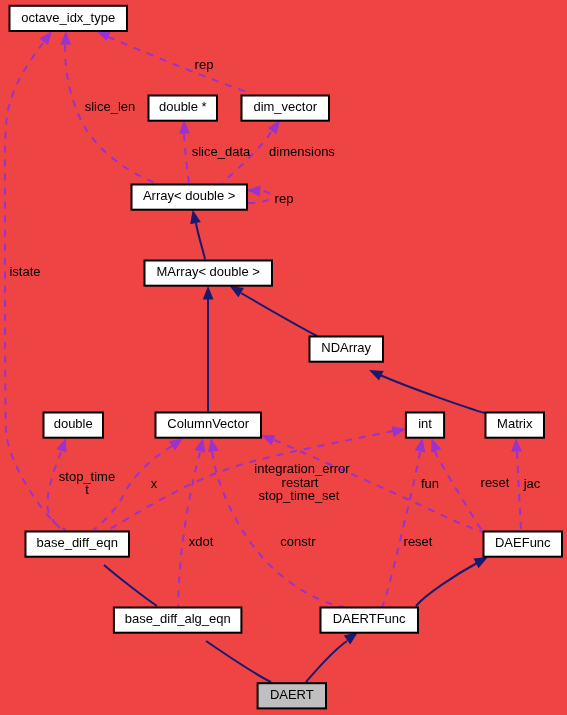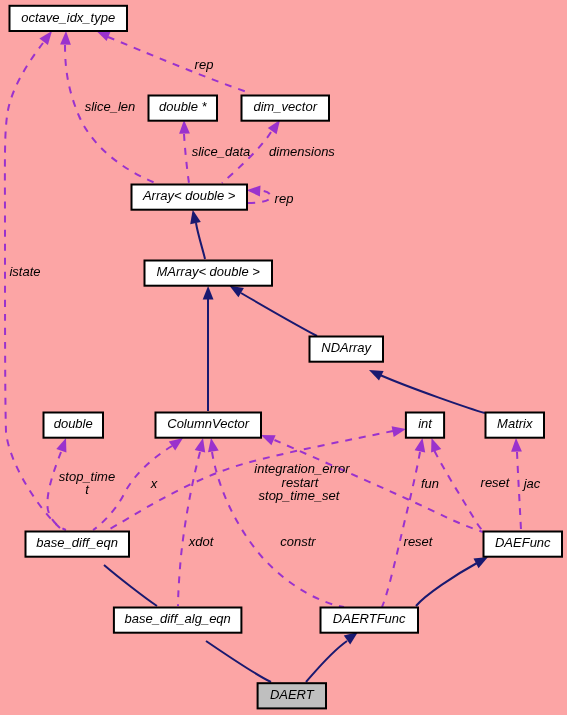--- a/index.html
+++ b/index.html
@@ -1,17 +1,17 @@
 <!DOCTYPE html>
 <html><head>
 <meta charset="utf-8">
 <title>DAERT collaboration diagram</title>
 <style>
   html,body{margin:0;padding:0;background:#ffffff;}
-  #diagram{position:relative;width:567px;height:715px;background:#fca5a5;overflow:hidden;font-style:italic;}
+  #diagram{position:relative;width:567px;height:715px;background:#ef4444;overflow:hidden;}
   #svg-root{display:block;width:567px;height:715px;}
   text{font-family:"Liberation Sans",sans-serif;fill:#000000;}
   .nlab{font-size:13px;text-anchor:middle;}
   .elab{font-size:13px;text-anchor:middle;}
 </style>
 </head>
 <body>
 
 <div id="diagram">
 <svg id="svg-root" viewBox="0 0 567 715" xmlns="http://www.w3.org/2000/svg">

